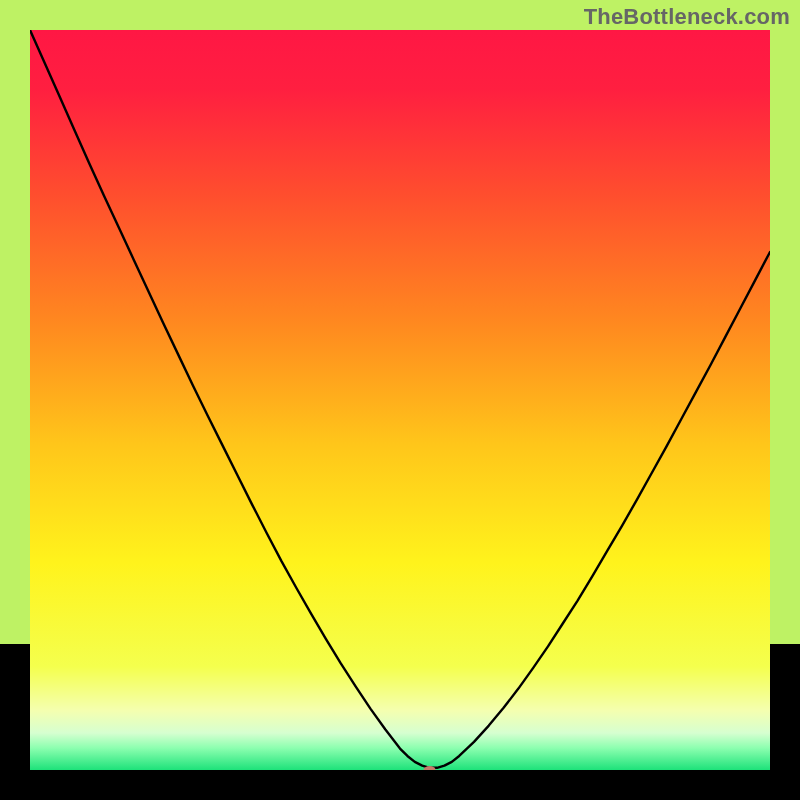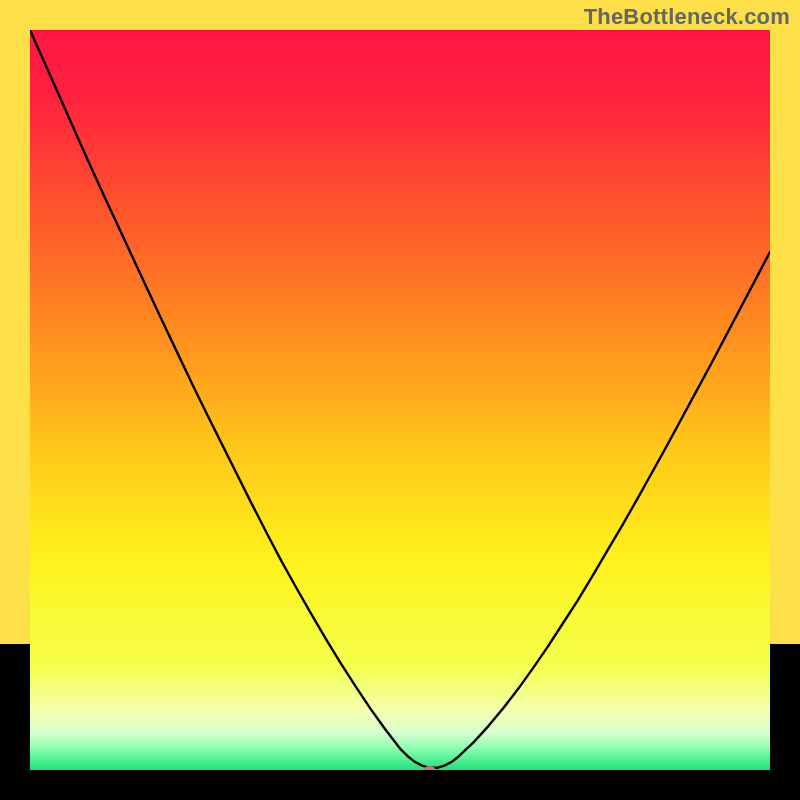--- a/index.html
+++ b/index.html
@@ -8,21 +8,21 @@
     width: 800px;
     height: 800px;
     background: #000;
     overflow: hidden;
     font-family: Arial, Helvetica, sans-serif;
   }
   .outer {
     position: relative;
     width: 800px;
     height: 644px;
-    background: #fde047;
+    background: #bef264;
     text-align: center;
   }
   .watermark {
     position: absolute;
     top: 4px;
     right: 10px;
     color: #666666;
     font-size: 22px;
     font-weight: 600;
     letter-spacing: 0.2px;

